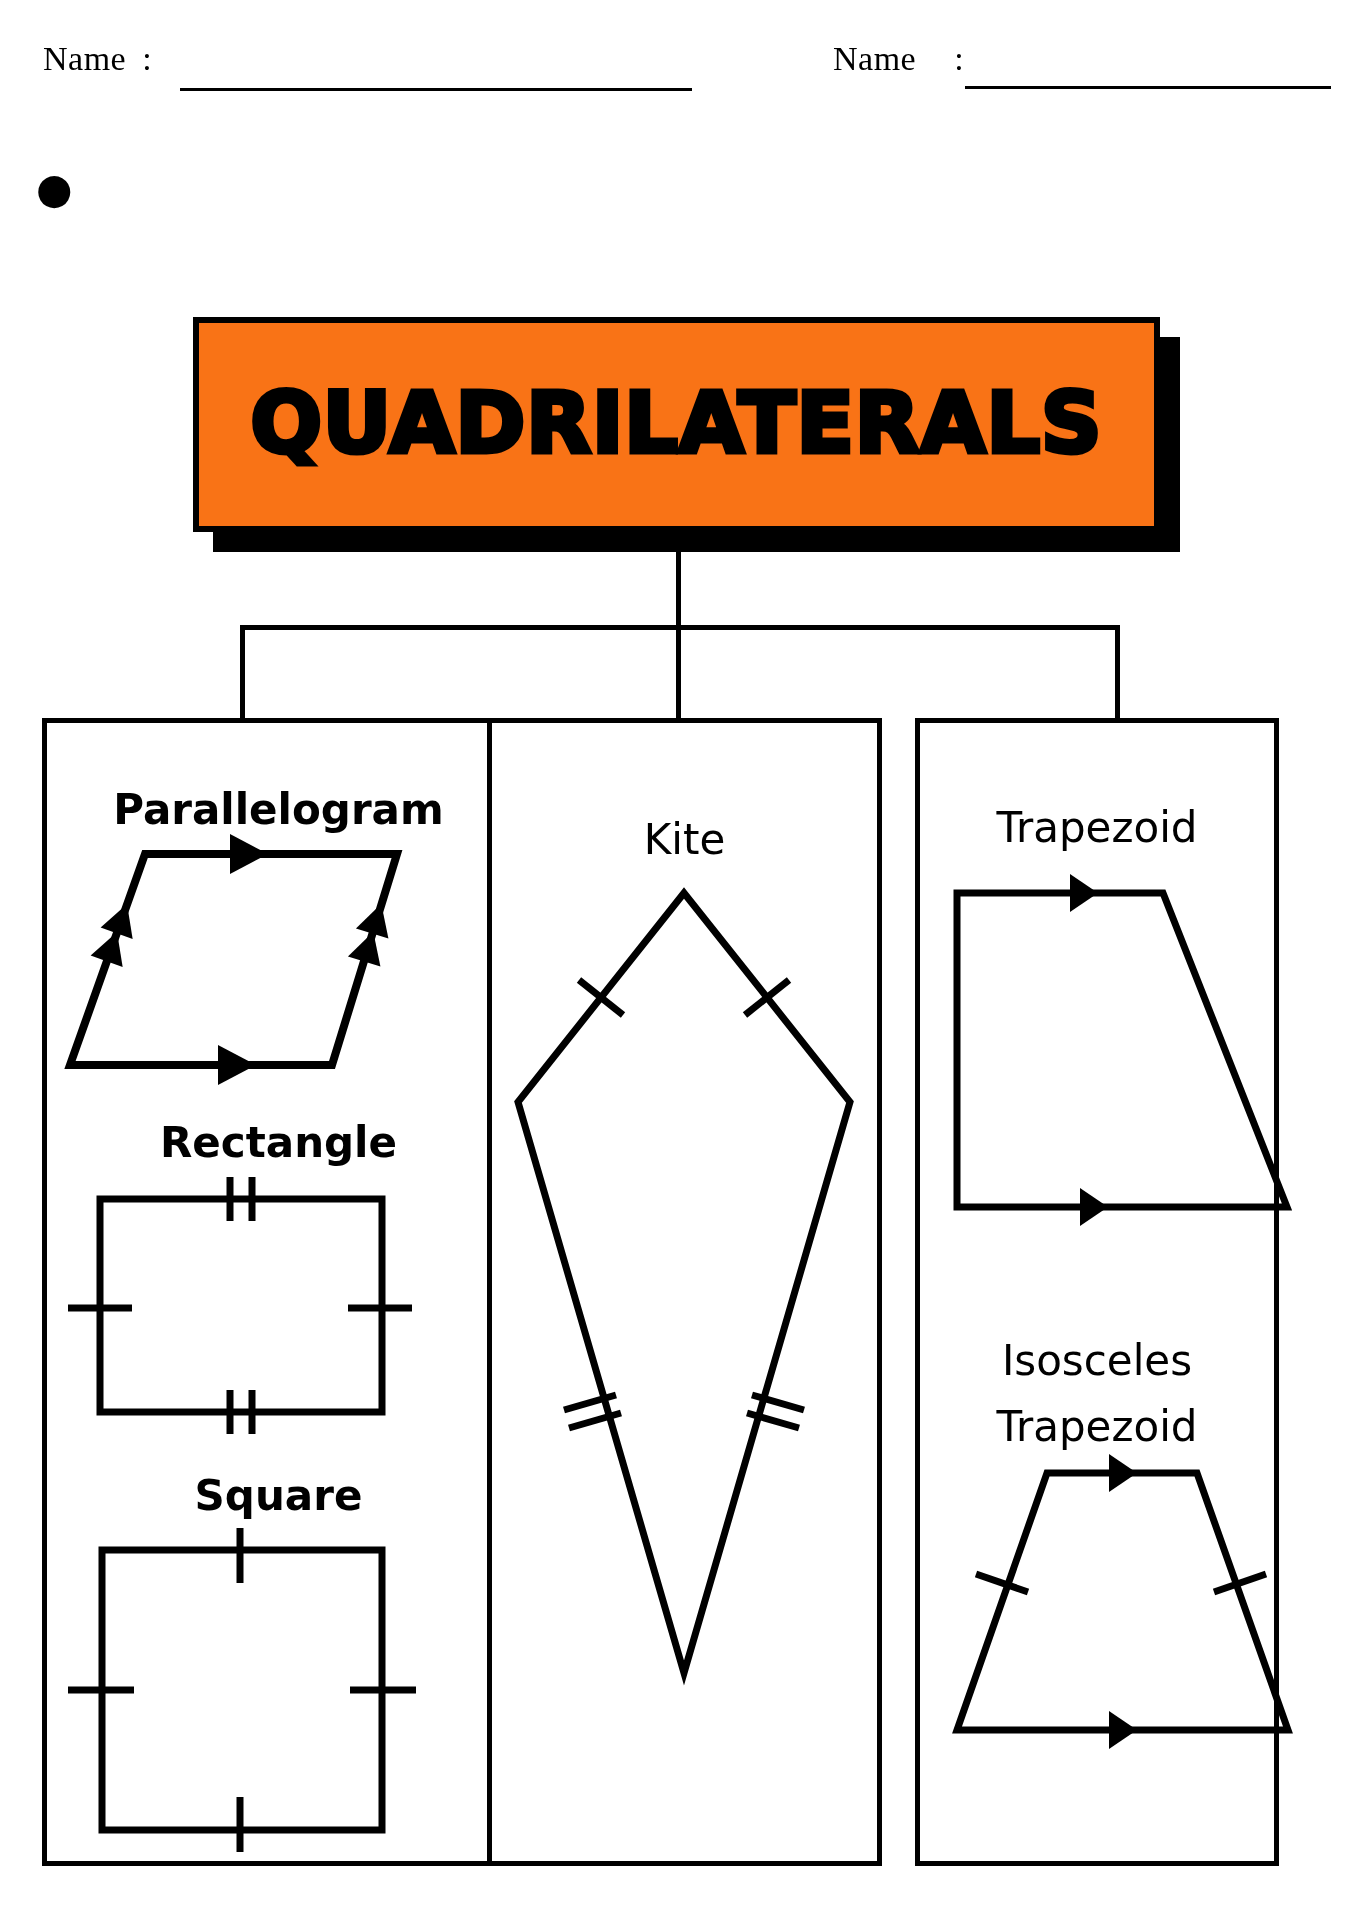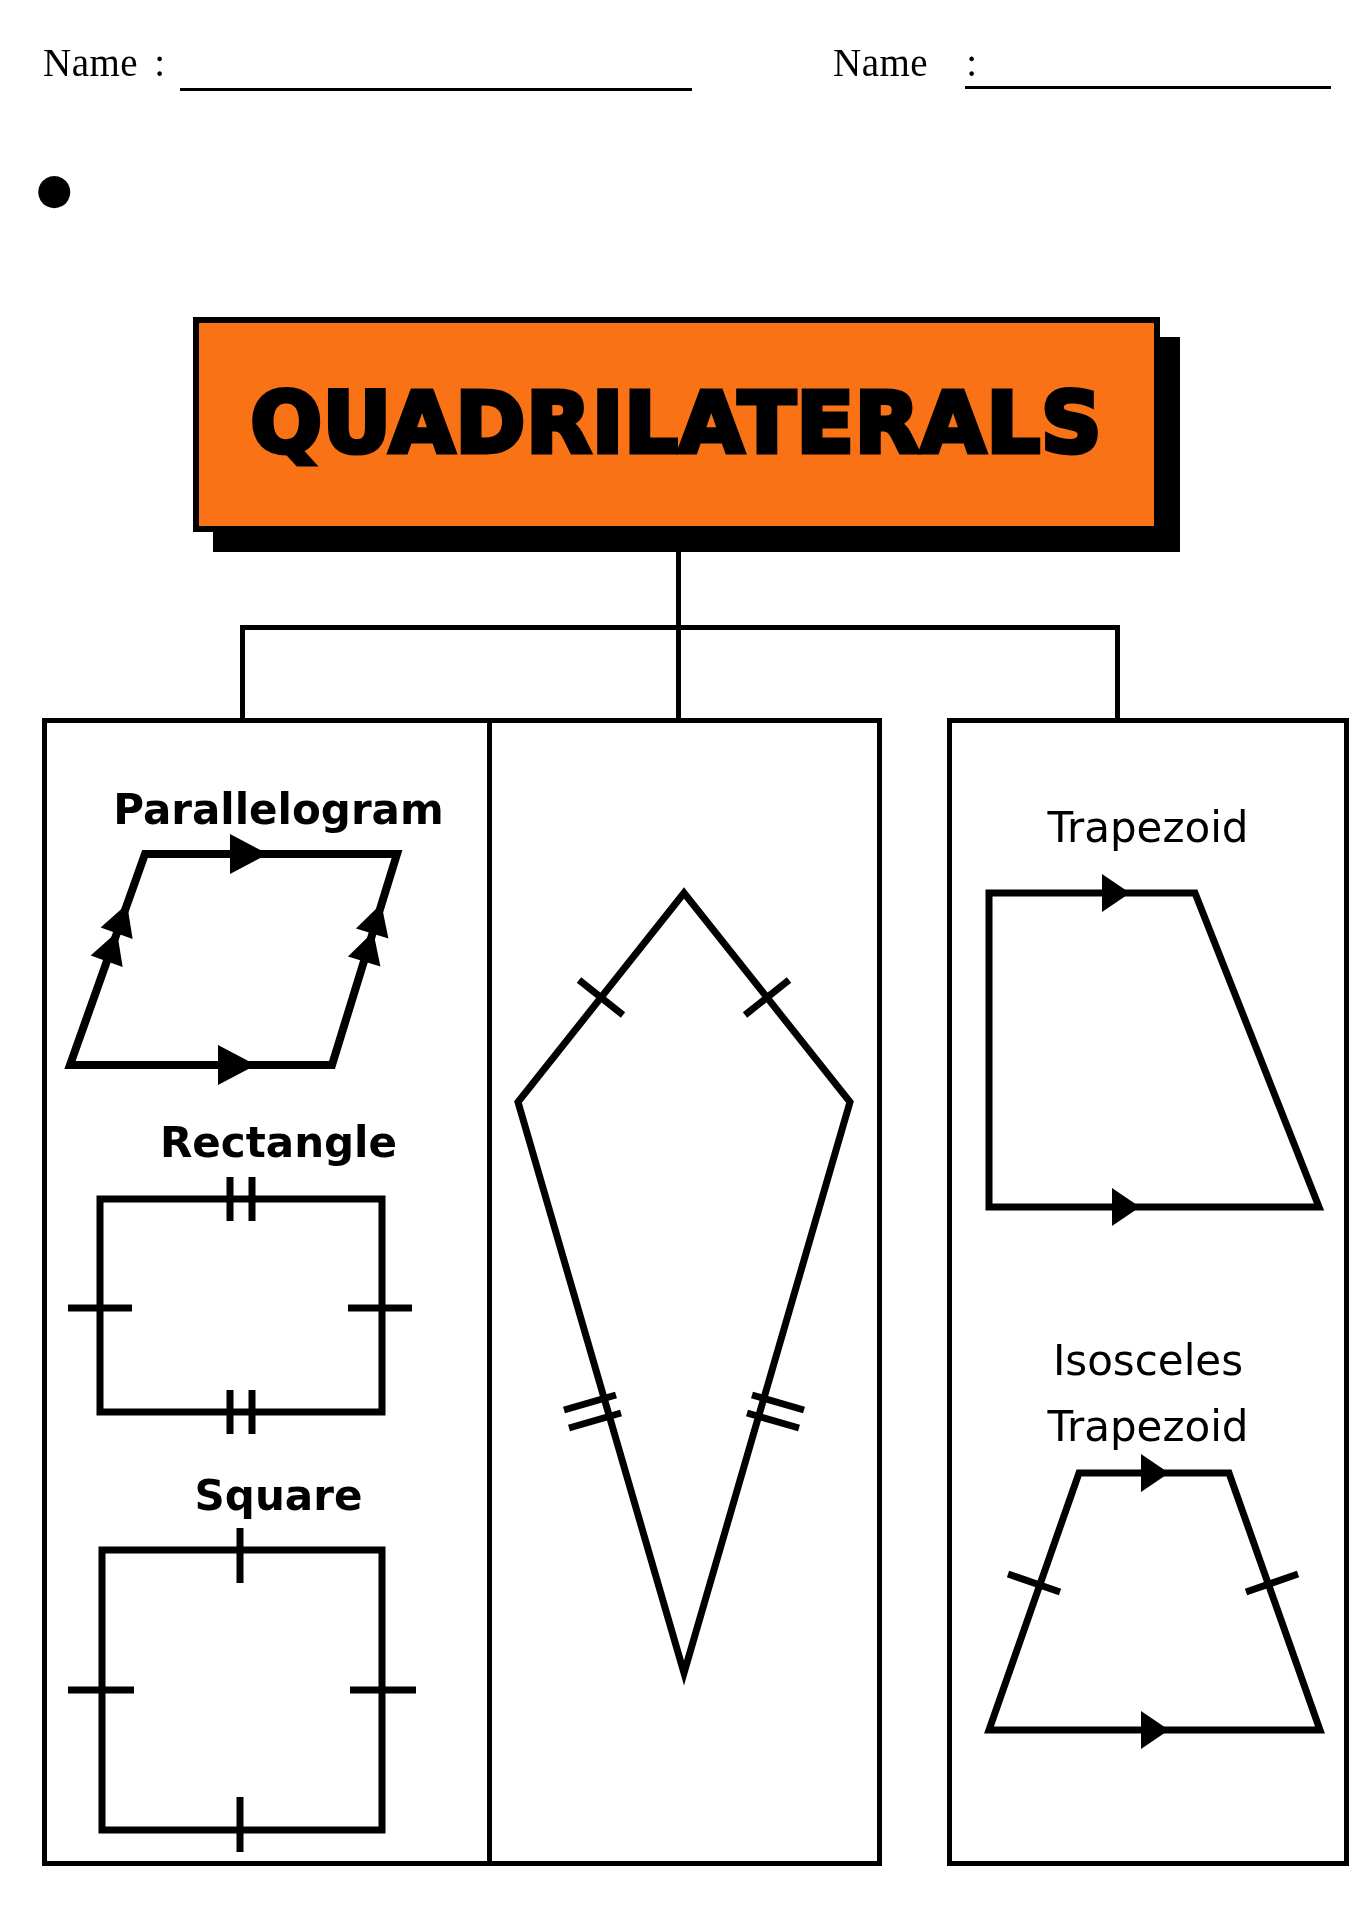--- a/index.html
+++ b/index.html
@@ -7,21 +7,21 @@
     position:relative;
     width:1358px;height:1920px;
     background:#ffffff;
     overflow:hidden;
     font-family:"Liberation Serif", serif;
     color:#000;
   }
   
   .hdr-label{
     position:absolute;
-    font-size:39px;
+    font-size:34px;
     letter-spacing:0.5px;
     white-space:nowrap;
   }
   .hdr-sep{display:inline-block;}
   .write-line{
     position:absolute;
     height:3px;
     background:#000;
   }
   
@@ -168,23 +168,24 @@
       <g>
         <polygon class="geo" points="192,170 358,379 192,950 26,379"></polygon>
         <line class="mark" x1="87" y1="257" x2="131" y2="292"></line>
         <line class="mark" x1="253" y1="292" x2="297" y2="257"></line>
         <line class="mark" x1="72" y1="687" x2="124" y2="672"></line>
         <line class="mark" x1="77" y1="705" x2="129" y2="690"></line>
         <line class="mark" x1="260" y1="672" x2="312" y2="687"></line>
         <line class="mark" x1="255" y1="690" x2="307" y2="705"></line>
       </g>
     </svg>
-  </div>
-
-  <div class="cat-box" style="left:947px;width:402px;text-decoration:underline;">
+    <div class="shape-label" style="top:92px;">Kite</div>
+  </div>
+
+  <div class="cat-box" style="left:915px;width:364px;text-decoration:underline;">
     <svg class="shape-layer" width="392" height="1138" viewBox="0 0 392 1138">
 
       <g>
         <polygon class="geo" points="37,170 243,170 367,484 37,484"></polygon>
         <polygon class="arrowhead" points="150,151 150,189 178,170"></polygon>
         <polygon class="arrowhead" points="160,465 160,503 188,484"></polygon>
       </g>
 
       <g>
         <polygon class="geo" points="127,750 277,750 368,1007 37,1007"></polygon>

